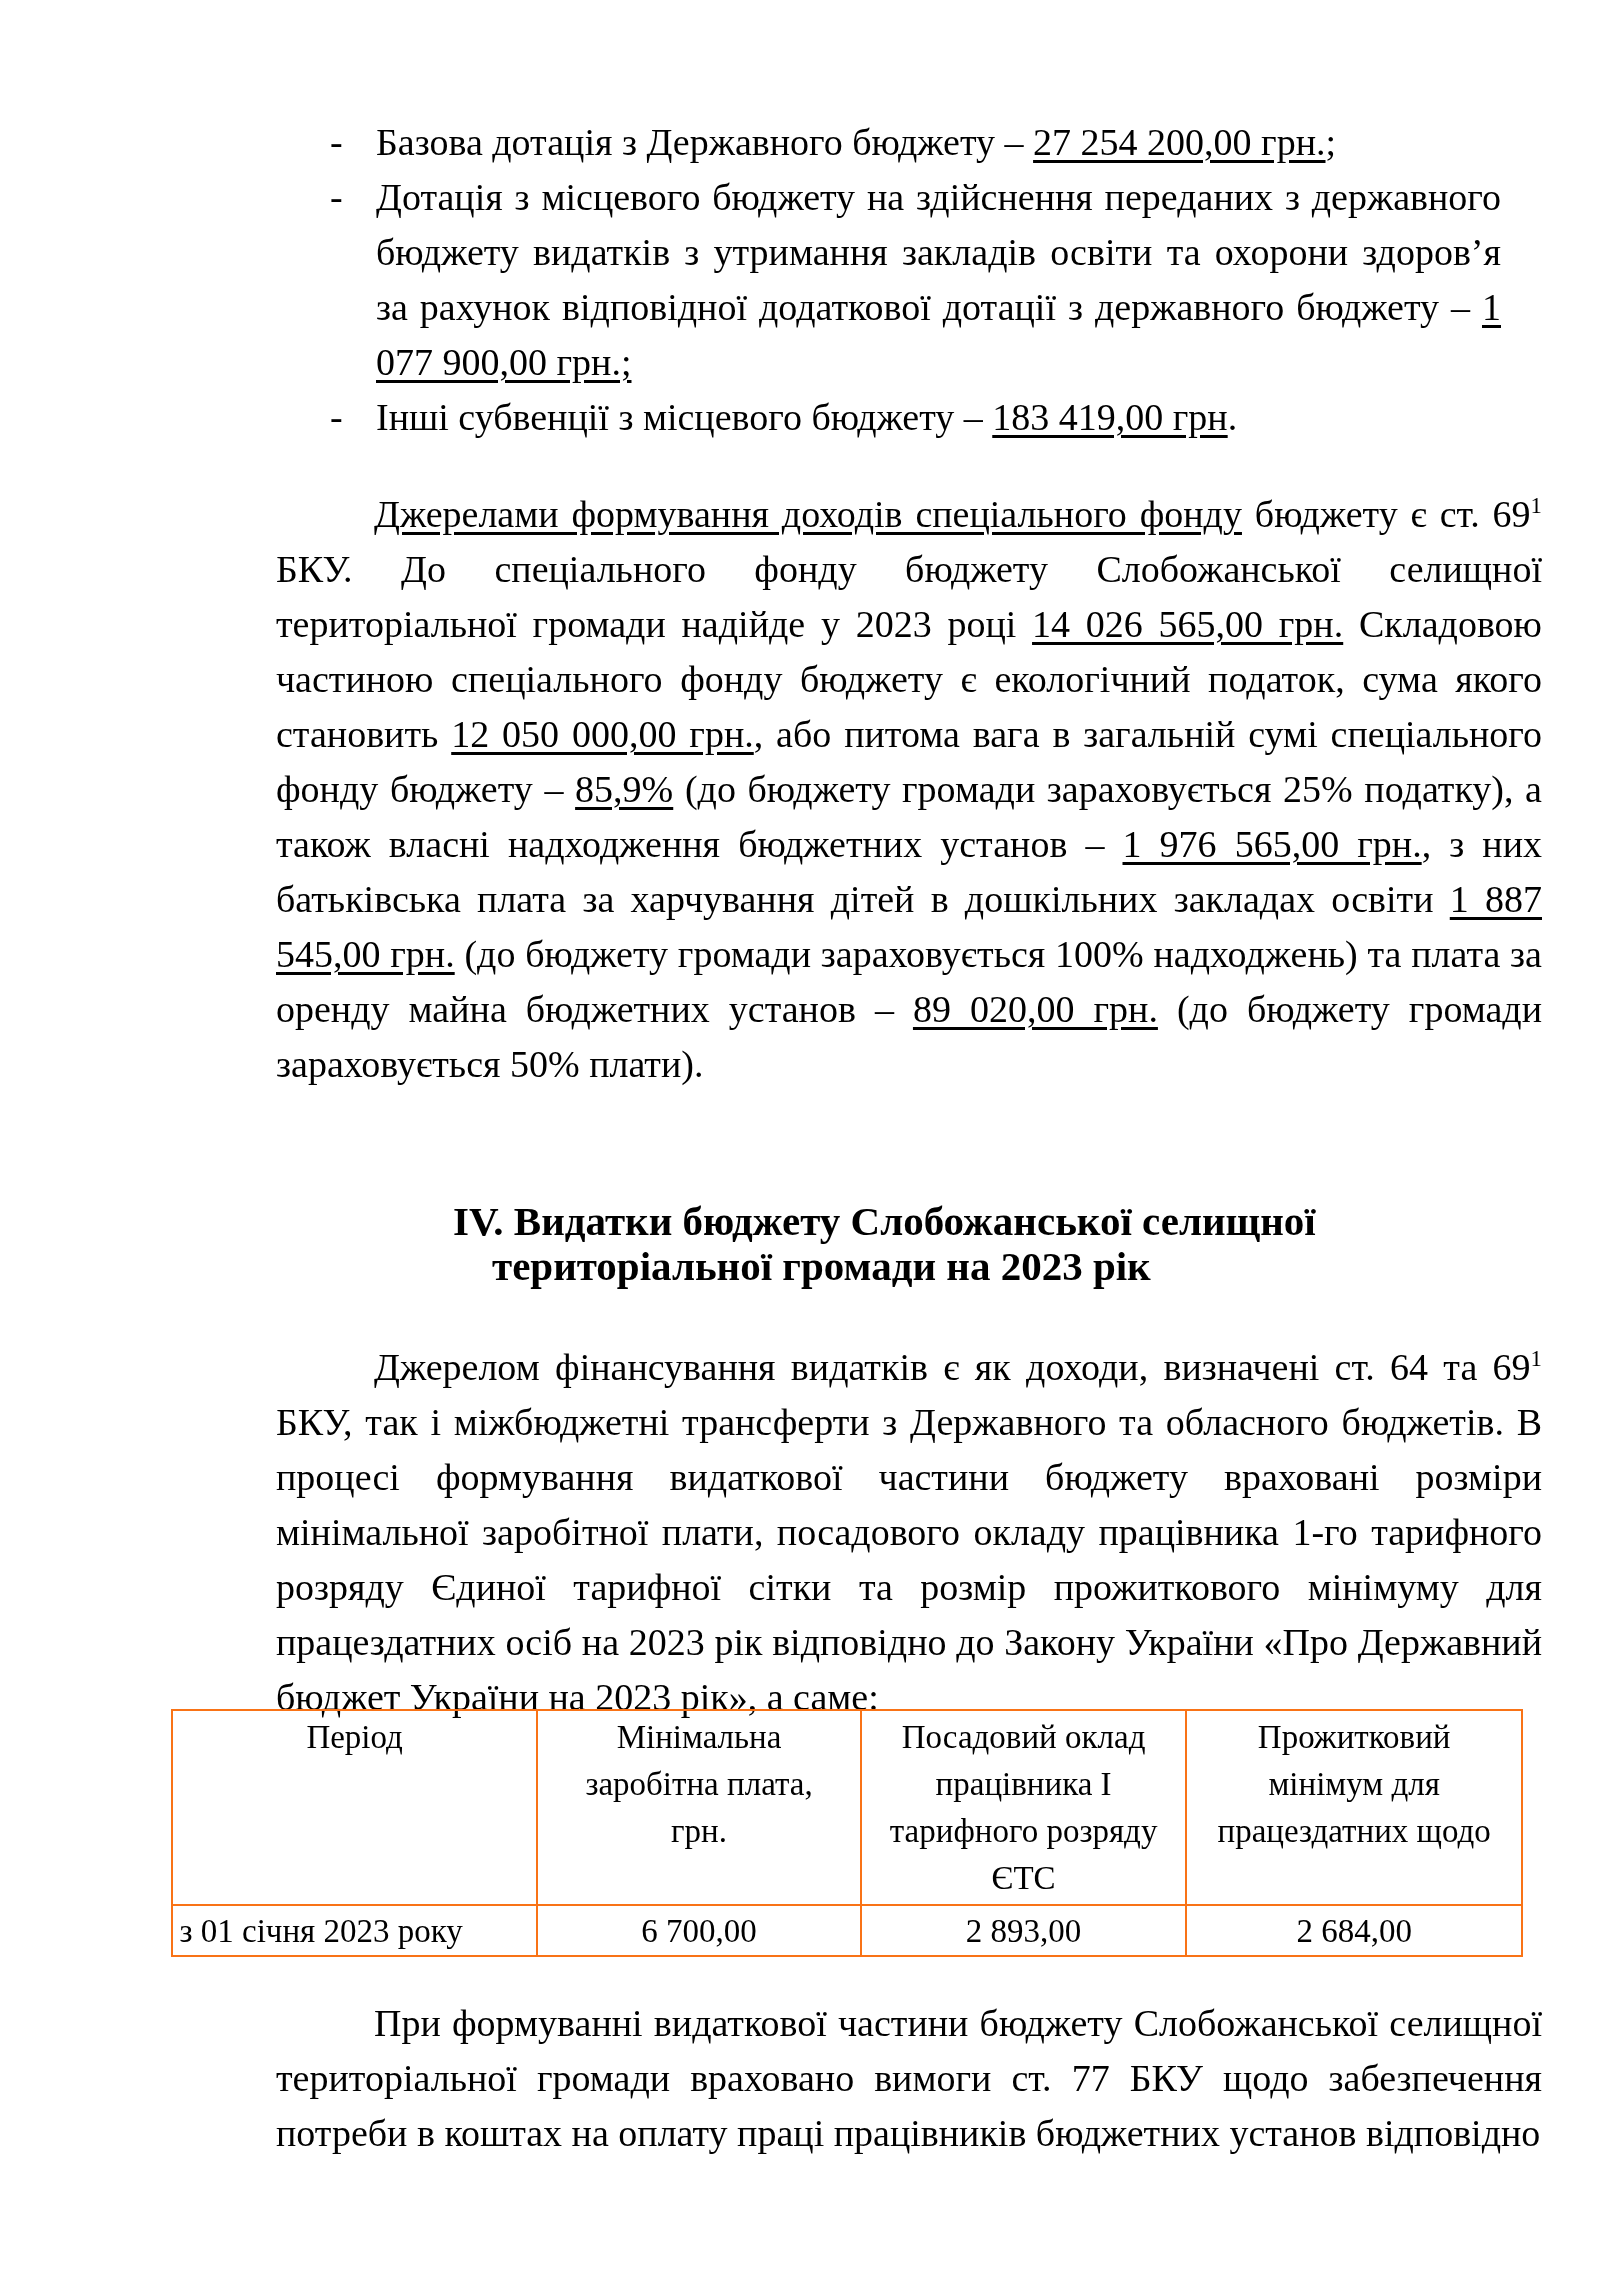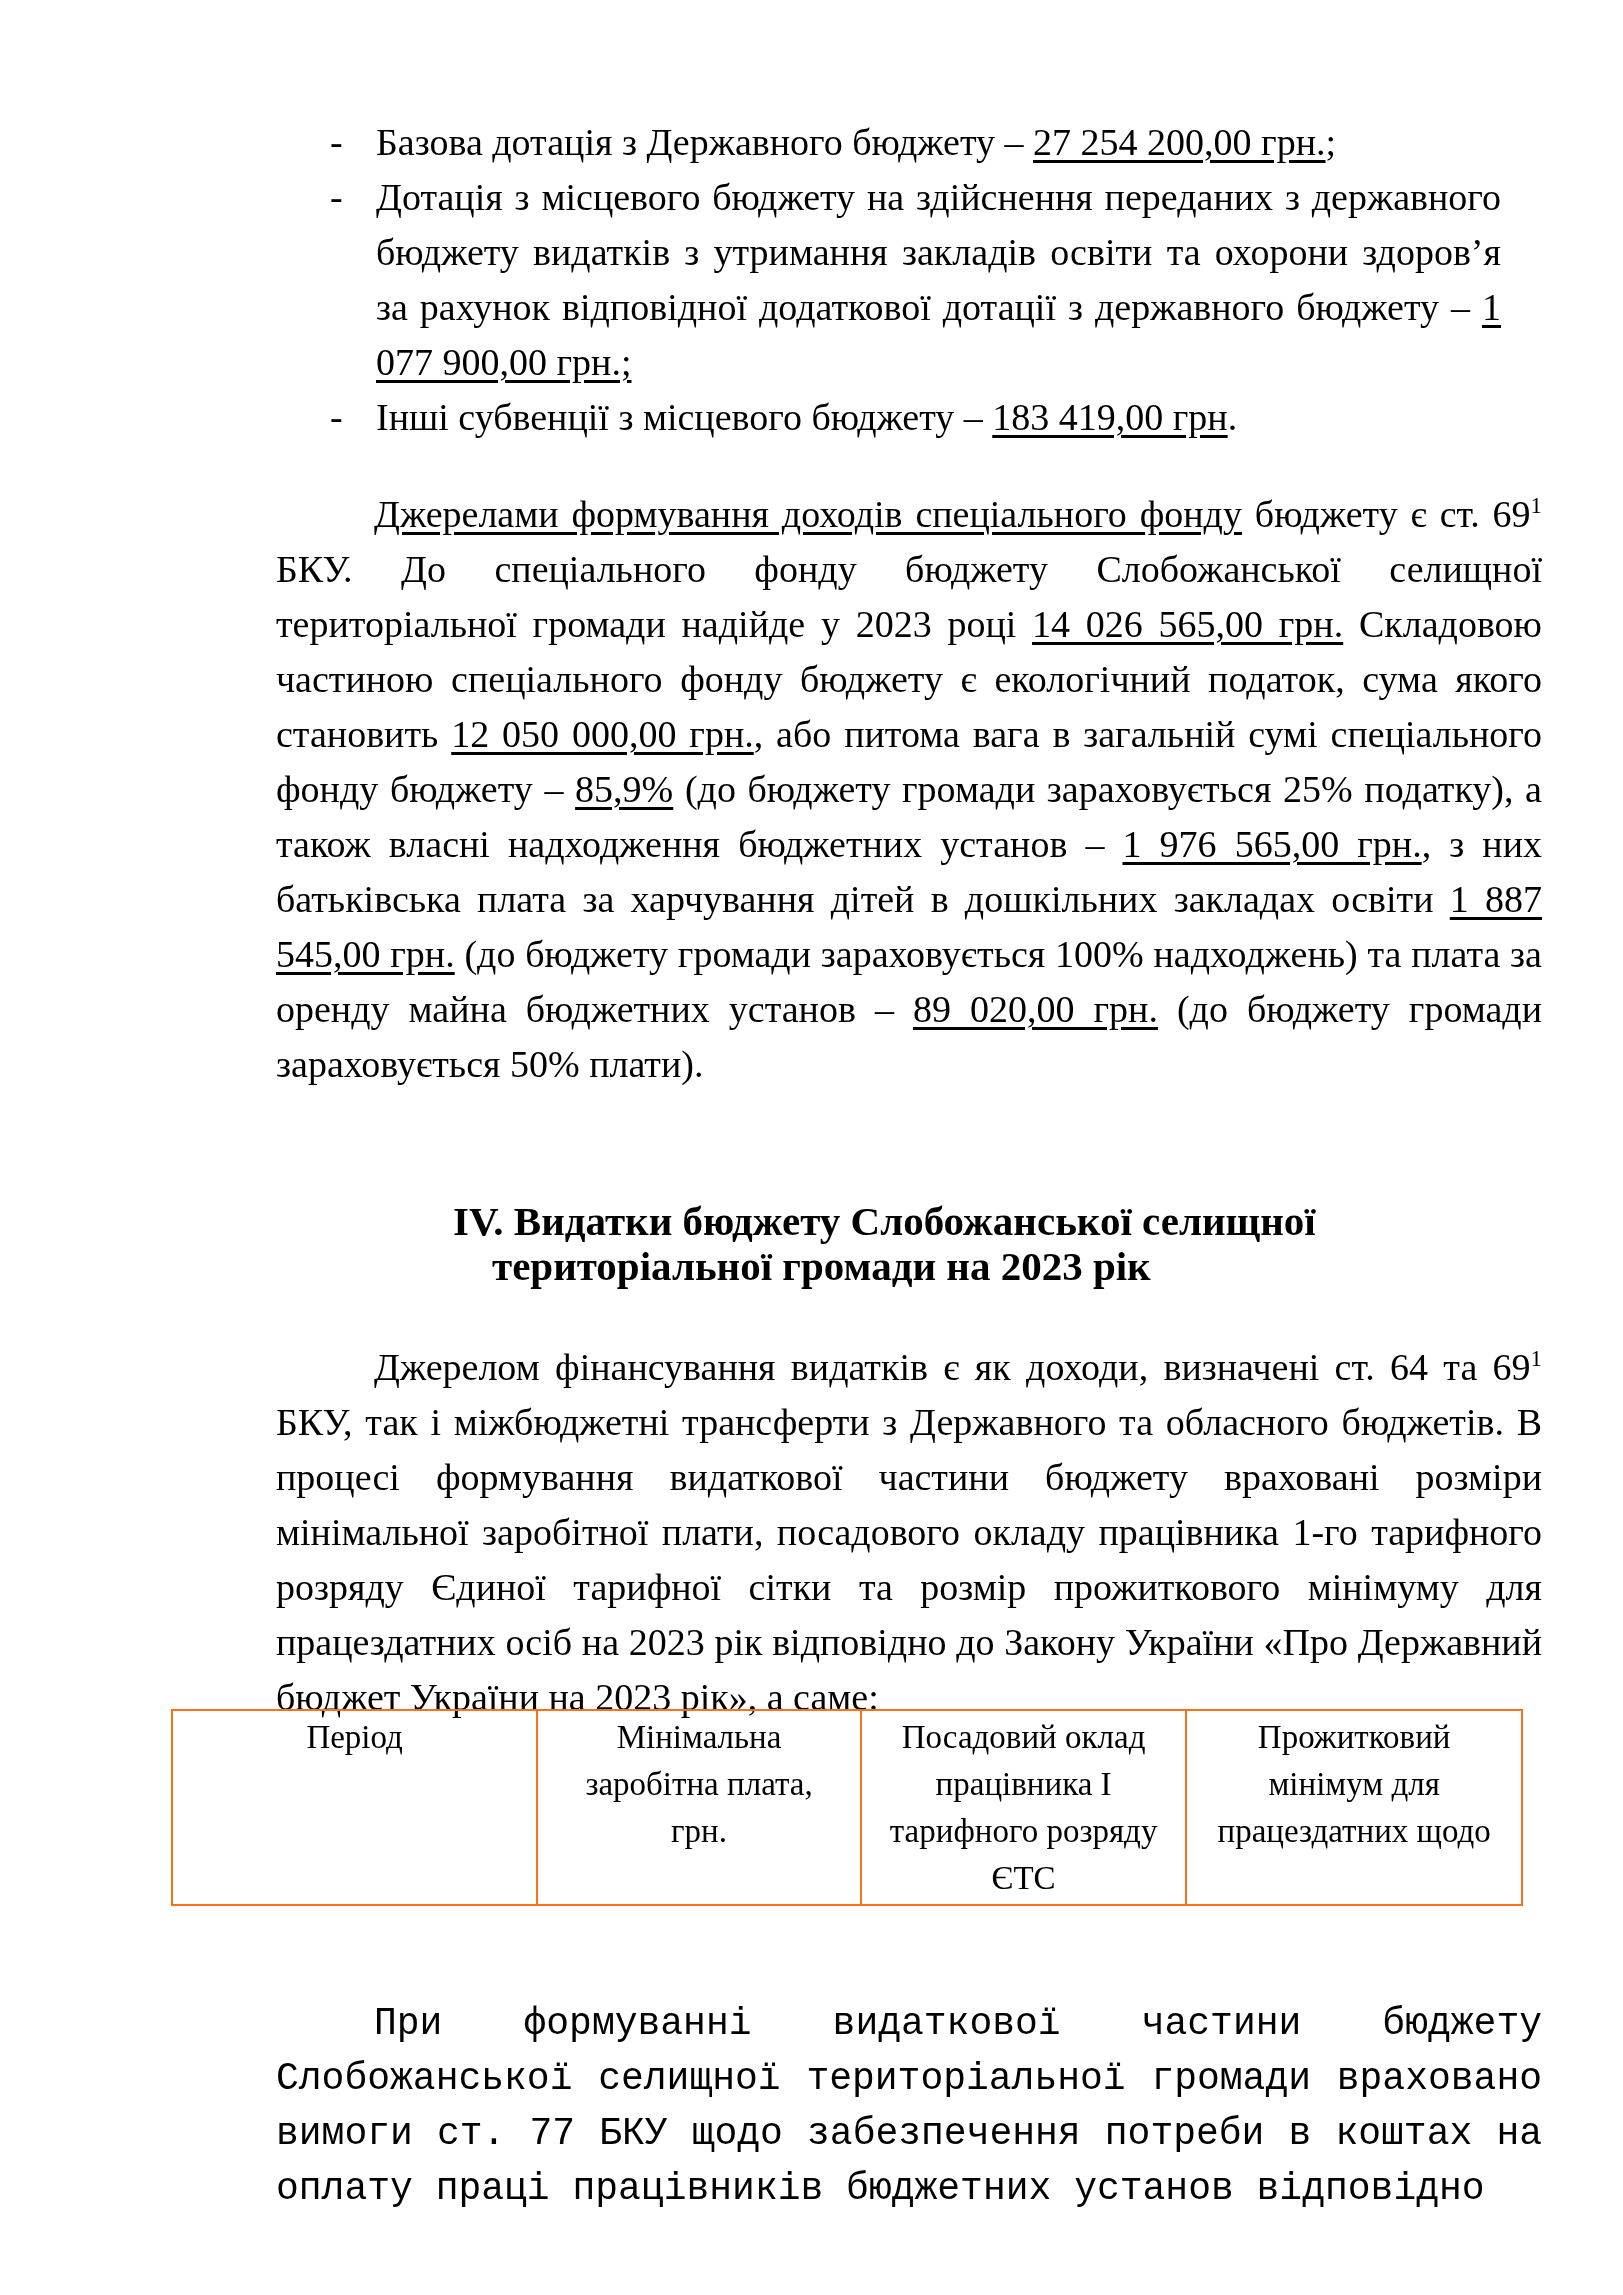--- a/index.html
+++ b/index.html
@@ -103,21 +103,27 @@
         <span class="cell-line">працівника I</span>
         <span class="cell-line">тарифного розряду</span>
         <span class="cell-line">ЄТС</span>
       </th>
       <th>
         <span class="cell-line">Прожитковий</span>
         <span class="cell-line">мінімум для</span>
         <span class="cell-line">працездатних щодо</span>
       </th>
     </tr>
+    <tr class="row">
+      <td class="first">з 01 січня 2023 року</td>
+      <td>6 700,00</td>
+      <td>2 893,00</td>
+      <td>2 684,00</td>
+    </tr>
   </tbody>
     </table>
 
-  <div class="para" style="top: 1996px; font-family: Liberation Mono, monospace;">
+  <div class="para" style="top: 1996px;">
     <span class="indent"></span><span>При формуванні видаткової частини бюджету Слобожанської селищної територіальної громади враховано вимоги ст. 77 БКУ щодо забезпечення потреби в коштах на оплату праці працівників бюджетних установ відповідно</span>
   </div>
 
 </div>
 
 
 </body></html>

